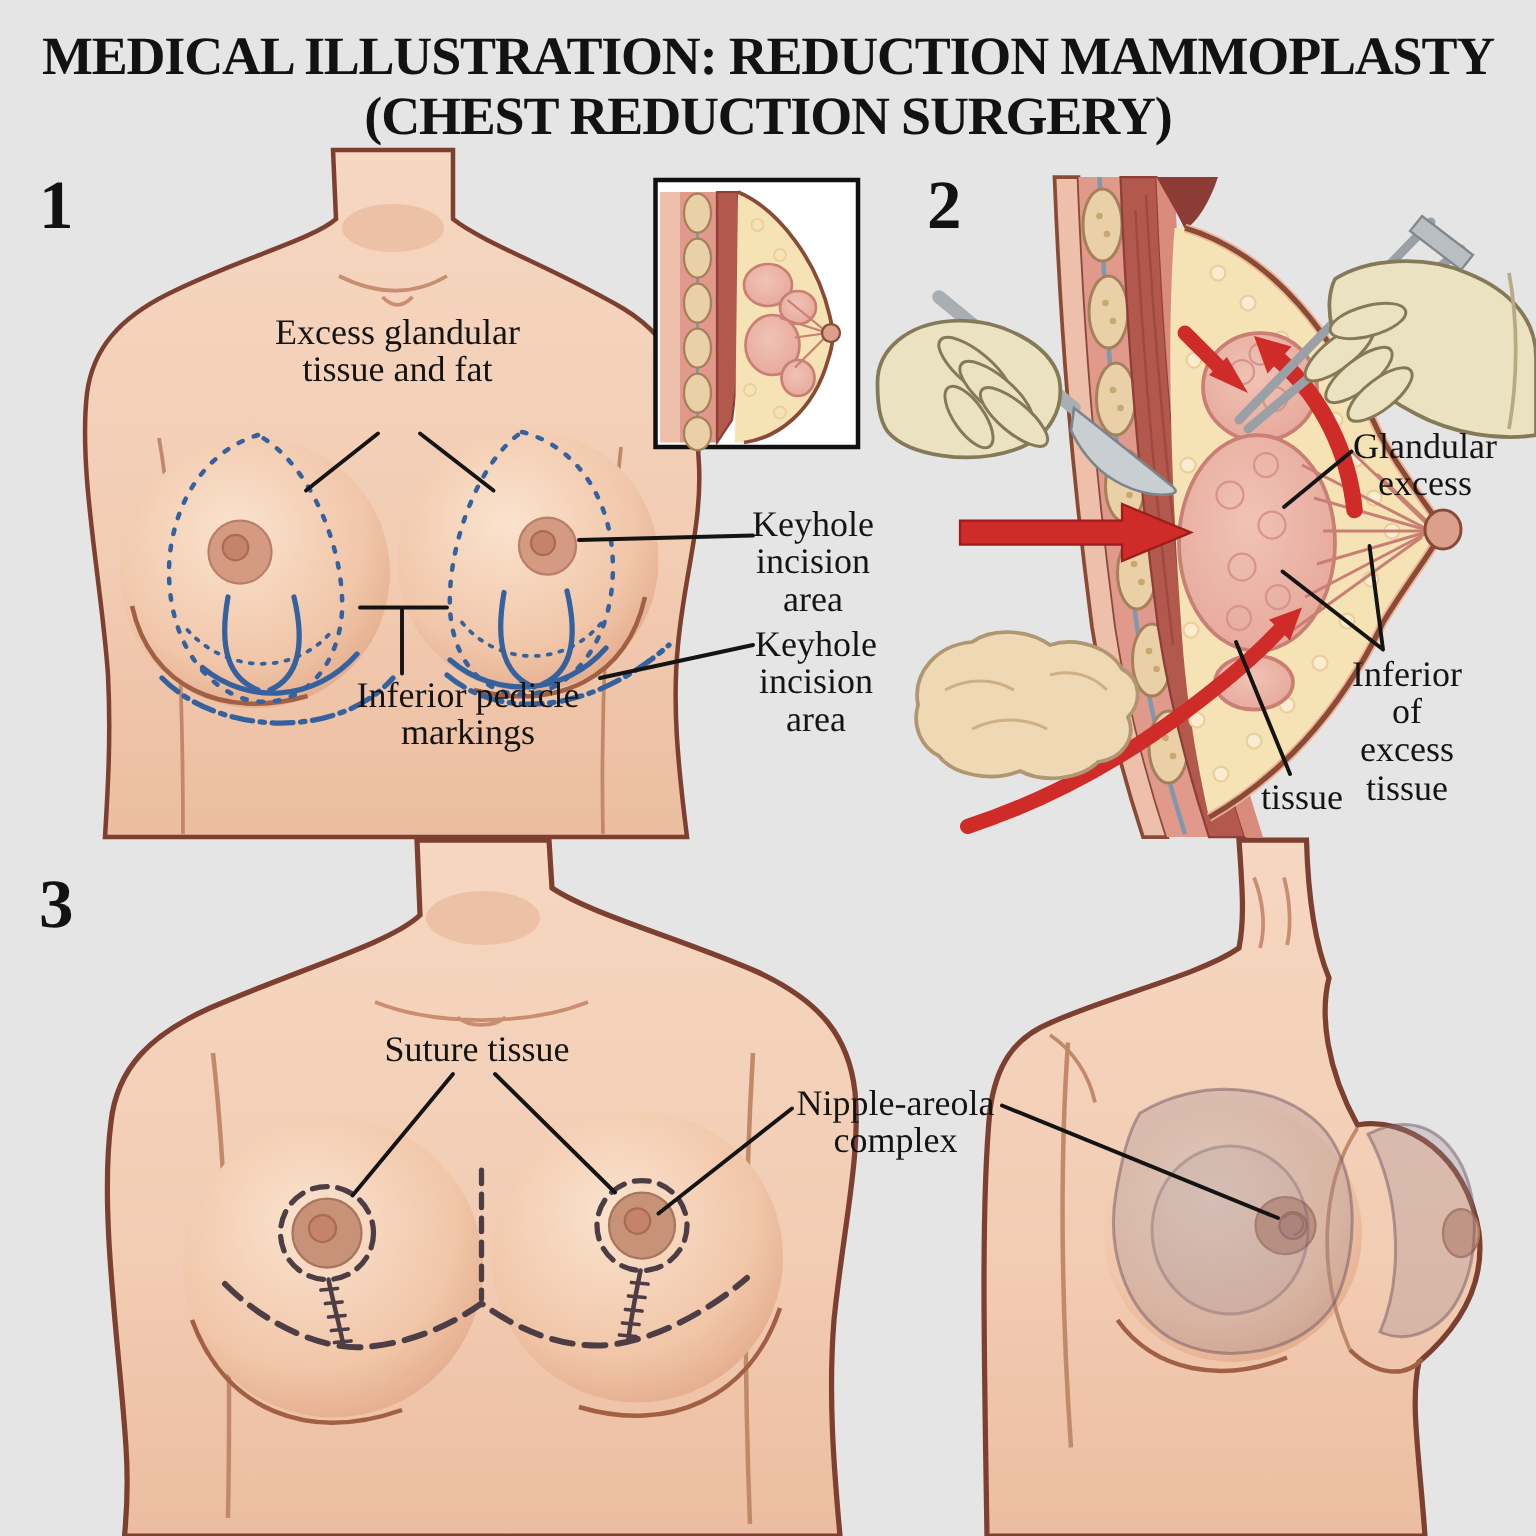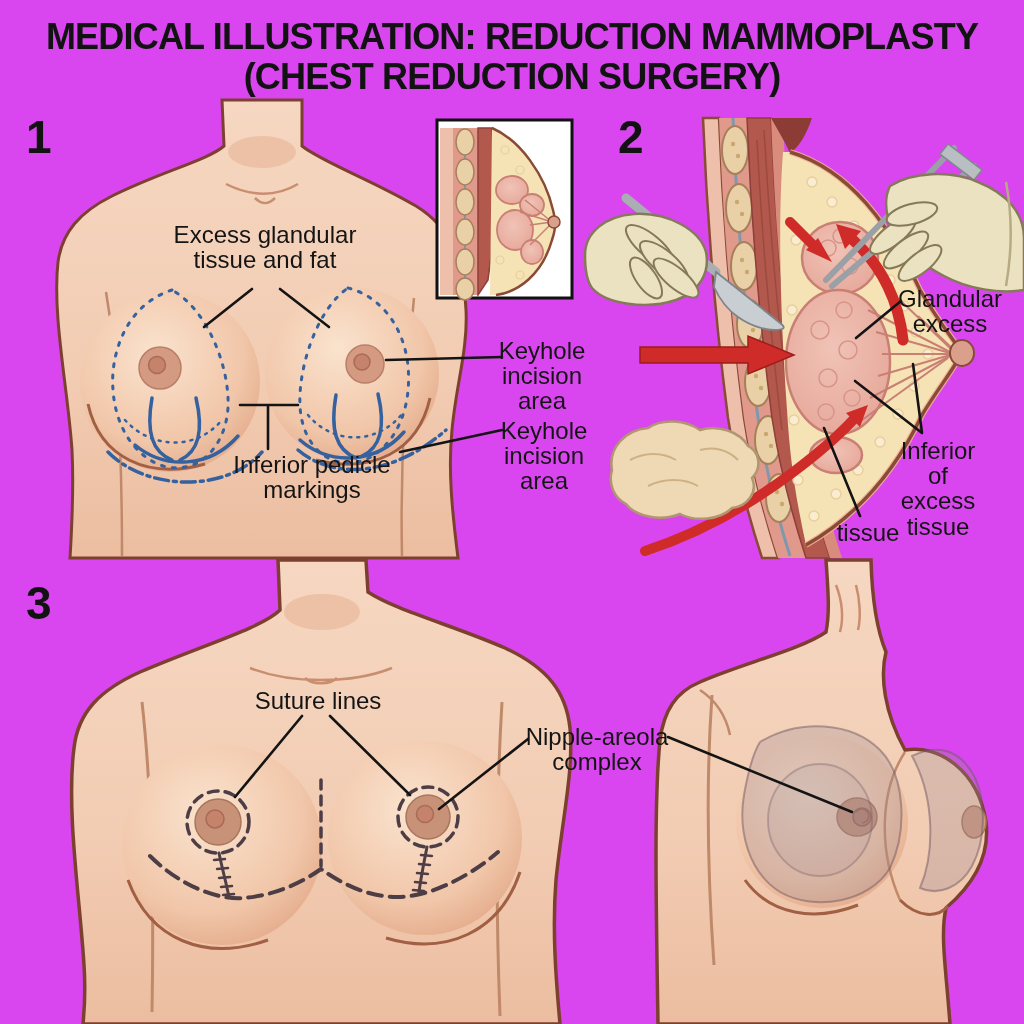--- a/index.html
+++ b/index.html
@@ -1,17 +1,17 @@
 <!DOCTYPE html>
 <html><head>
 <meta charset="utf-8">
 <style>
   html,body{margin:0;padding:0;background:#fff;}
-  .canvas{position:relative;width:1024px;height:1024px;background:#d946ef;overflow:hidden;
-          font-family:Liberation Sans, sans-serif;}
+  .canvas{position:relative;width:1024px;height:1024px;background:#e5e5e5;overflow:hidden;
+          font-family:Liberation Serif, serif;}
   .art{position:absolute;left:0;top:0;z-index:1;}
   .title1,.title2{position:absolute;left:512px;transform:translateX(-50%);z-index:3;
           font-weight:bold;color:#121212;font-size:36px;letter-spacing:-0.8px;white-space:nowrap;}
   .title1{top:16px;} .title2{top:56px;}
   .num{position:absolute;z-index:3;font-weight:bold;color:#121212;font-size:46px;}
   .label{position:absolute;z-index:3;transform:translateX(-50%);color:#141414;font-size:24px;
          line-height:1.05;text-align:center;white-space:pre-line;}
 </style>
 </head>
 <body>
@@ -330,33 +330,33 @@
       <path d="M330,716 L410,795"></path>
       <path d="M528,739 L439,809"></path>
       <path d="M668,737 L852,812"></path>
     </g>
   </svg>
 
   <div class="num" style="left:26px;top:110px;">1</div>
   <div class="num" style="left:618px;top:110px;">2</div>
   <div class="num" style="left:26px;top:576px;">3</div>
 
-  <div class="label" style="left:265px;top:222px;">Excess glandular
+  <div class="label" style="left:265px;top:210px;">Excess glandular
 tissue and fat</div>
   <div class="label" style="left:542px;top:338px;">Keyhole
 incision
 area</div>
   <div class="label" style="left:544px;top:418px;">Keyhole
 incision
 area</div>
   <div class="label" style="left:268px;top:452px;margin-left:44px;">Inferior pedicle
 markings</div>
   <div class="label" style="left:950px;top:286px;">Glandular
 excess</div>
   <div class="label" style="left:938px;top:438px;">Inferior of
 excess
 tissue</div>
   <div class="label" style="left:868px;top:520px;">tissue</div>
-  <div class="label" style="left:318px;top:688px;">Suture lines</div>
+  <div class="label" style="left:318px;top:688px;">Suture tissue</div>
   <div class="label" style="left:597px;top:724px;text-align:center;">Nipple-areola
 complex</div>
 
 </div>
 
 </body></html>

